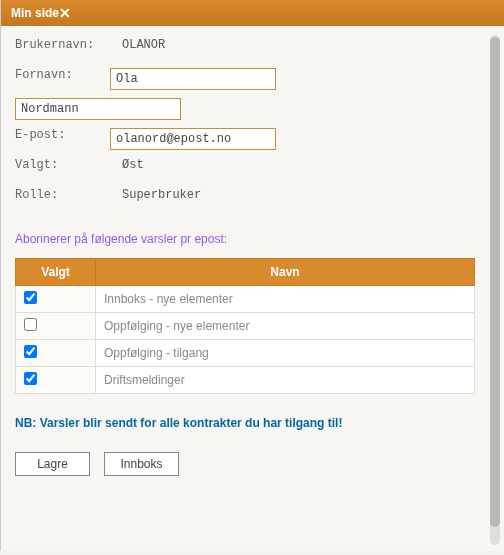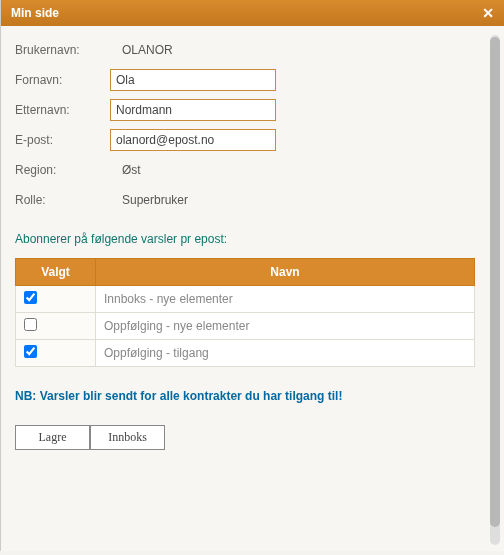--- a/index.html
+++ b/index.html
@@ -14,21 +14,20 @@
     background: #f8f6f2;
     position: relative;
     border-left: 1px solid #ccc;
   }
   .titlebar {
     background: linear-gradient(to bottom, #d98a2d, #c3781f);
     color: #fff;
     font-weight: bold;
     padding: 6px 10px;
     display: flex;
-    justify-content: space-between;
     align-items: center;
     font-size: 12px;
   }
   .titlebar .close {
     cursor: pointer;
     font-size: 14px;
     line-height: 1;
   }
   .content {
     padding: 12px 14px 20px 14px;
@@ -47,44 +46,45 @@
   .scrollbar-thumb {
     width: 10px;
     height: 490px;
     background: #b8b8b8;
     border-radius: 5px;
     position: absolute;
     top: 2px;
   }
   .form-row {
     display: flex;
-    align-items: center;
+    align-items: flex-start;
     margin-bottom: 6px;
     height: 24px;
+    font-family: Liberation Mono, monospace;
   }
   .form-label {
     width: 95px;
     color: #666;
   }
   .form-value {
     color: #555;
     margin-left: 12px;
   }
   .form-input {
     width: 166px;
     border: 1px solid #ca8c3a;
     padding: 3px 5px;
     font-family: inherit;
     font-size: 12px;
     color: #444;
     background: #fff;
   }
   .section-label {
     margin: 20px 0 12px 0;
-    color: #0f766e;
+    color: #8b5cf6;
   }
   table.subs {
     width: 460px;
     border-collapse: collapse;
     border: 1px solid #d0cfca;
   }
   table.subs th {
     background: #d98a2d;
     color: #fff;
     font-weight: bold;
@@ -106,21 +106,21 @@
     width: 80px;
     background: #fcfbf8;
   }
   .warning {
     font-weight: bold;
     color: #0369a1;
     margin: 22px 0 22px 0;
   }
   .buttons {
     display: flex;
-    font-family: Liberation Serif, serif;
+    gap: 14px;
   }
   .btn {
     border: 1px solid #888;
     background: #fff;
     padding: 4px 0;
     width: 75px;
     text-align: center;
     font-family: inherit;
     font-size: 12px;
     color: #444;
@@ -146,31 +146,30 @@
       <div class="form-label">Brukernavn:</div>
       <div class="form-value">OLANOR</div>
     </div>
 
     <div class="form-row">
       <div class="form-label">Fornavn:</div>
       <input class="form-input" type="text" value="Ola" style="">
     </div>
 
     <div class="form-row">
-      <div class="form-label">Etternavn:</div>
       <input class="form-input" type="text" value="Nordmann" style="">
     </div>
 
     <div class="form-row">
       <div class="form-label">E-post:</div>
       <input class="form-input" type="text" value="olanord@epost.no" style="">
     </div>
 
     <div class="form-row">
-      <div class="form-label">Region:</div>
+      <div class="form-label">Valgt:</div>
       <div class="form-value">Øst</div>
     </div>
 
     <div class="form-row">
       <div class="form-label">Rolle:</div>
       <div class="form-value">Superbruker</div>
     </div>
 
     <div class="section-label">Abonnerer på følgende varsler pr epost:</div>
 
@@ -186,20 +185,24 @@
           <td class="chk"><input type="checkbox" checked="" style=""></td>
           <td>Innboks - nye elementer</td>
         </tr>
         <tr>
           <td class="chk"><input type="checkbox" style=""></td>
           <td>Oppfølging - nye elementer</td>
         </tr>
         <tr>
           <td class="chk"><input type="checkbox" checked="" style=""></td>
           <td>Oppfølging - tilgang</td>
+        </tr>
+        <tr>
+          <td class="chk"><input type="checkbox" checked="" style=""></td>
+          <td>Driftsmeldinger</td>
         </tr>
       </tbody>
     </table>
 
     <div class="warning">NB: Varsler blir sendt for alle kontrakter du har tilgang til!</div>
 
     <div class="buttons">
       <button class="btn">Lagre</button>
       <button class="btn">Innboks</button>
     </div>

